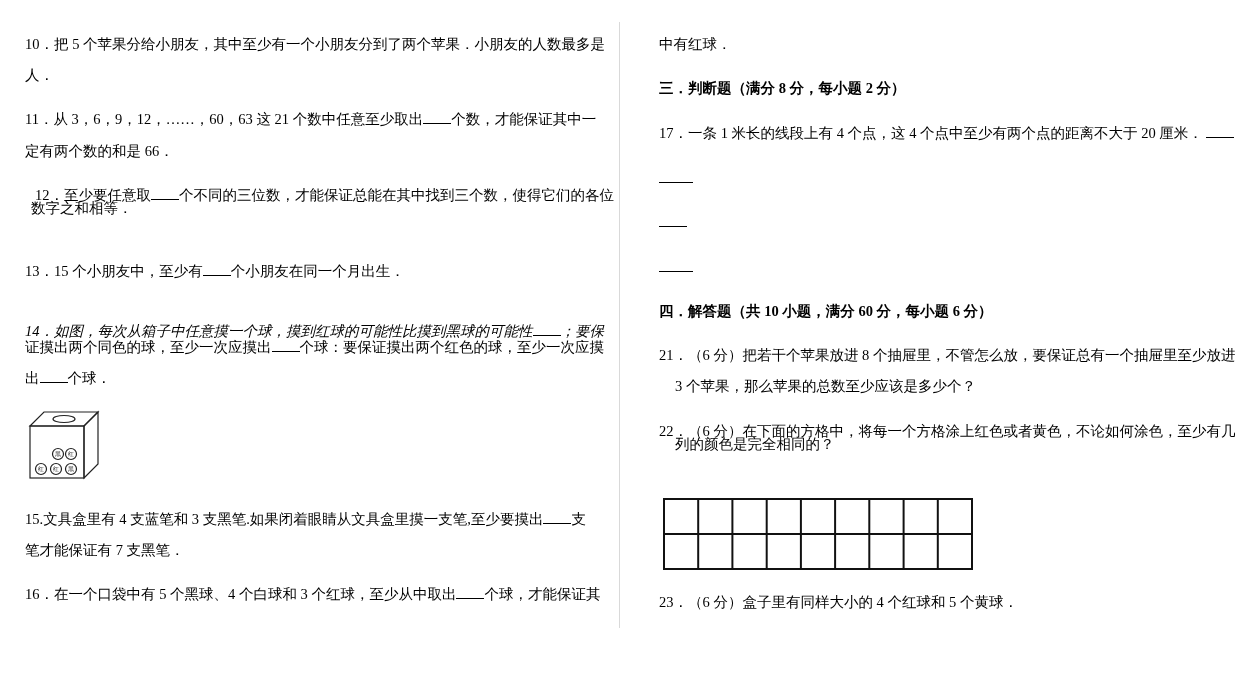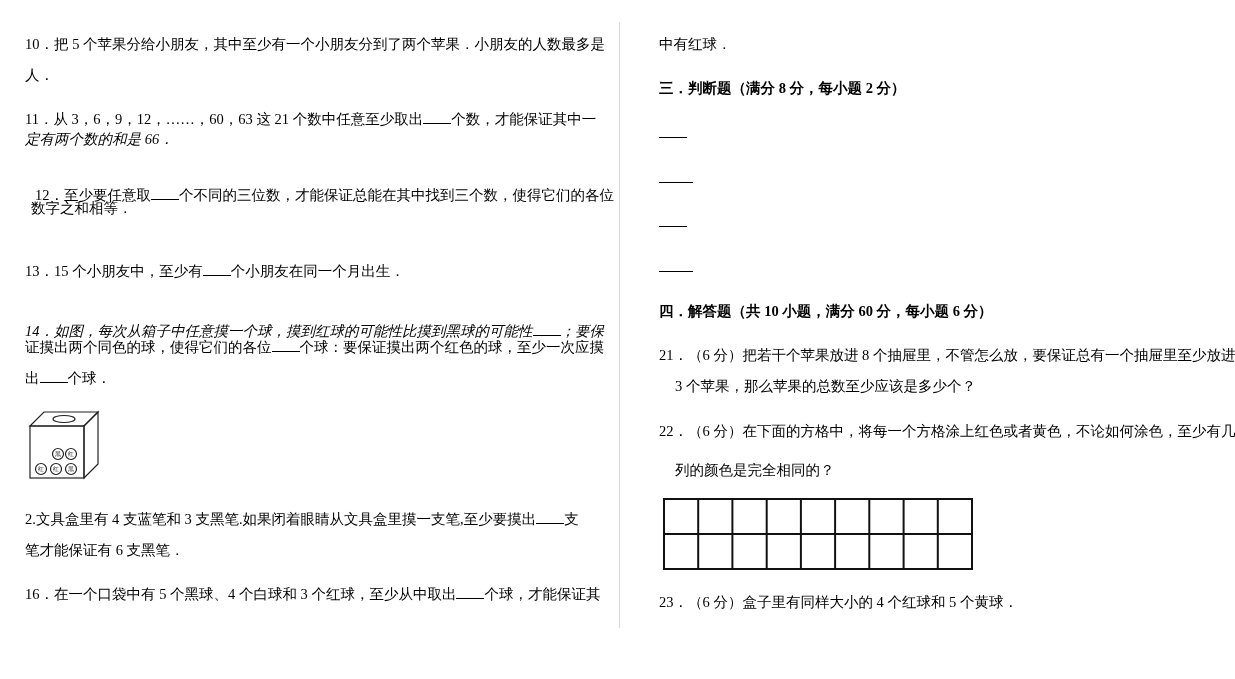--- a/index.html
+++ b/index.html
@@ -28,45 +28,45 @@
 
 <div class="divider"></div>
 
 <div class="col col-left">
   <div class="line" style="top:34px;">10．把 5 个苹果分给小朋友，其中至少有一个小朋友分到了两个苹果．小朋友的人数最多是</div>
   <div class="line" style="top:65px;">人．</div>
 
   <div class="line" style="top:109px;">
     <span>11．从 3，6，9，12，……，60，63 这 21 个数中任意至少取出</span><span class="blank b30"></span><span>个数，才能保证其中一</span>
   </div>
-  <div class="line" style="top:129px;font-style:italic;">定有两个数的和是 66．</div>
+  <div class="line" style="top:141px;">定有两个数的和是 66．</div>
 
   <div class="line" style="top:185px;margin-left:10px;">
     <span>12．至少要任意取</span><span class="blank b30"></span><span>个不同的三位数，才能保证总能在其中找到三个数，使得它们的各位</span>
   </div>
   <div class="line" style="top:198px;margin-left:6px;">数字之和相等．</div>
 
   <div class="line" style="top:261px;">
     <span>13．15 个小朋友中，至少有</span><span class="blank b30"></span><span>个小朋友在同一个月出生．</span>
   </div>
 
   <div class="line" style="top:321px;font-style:italic;">
     <span>14．如图，每次从箱子中任意摸一个球，摸到红球的可能性比摸到黑球的可能性</span><span class="blank b30"></span><span>；要保</span>
   </div>
   <div class="line" style="top:337px;">
-    <span>证摸出两个同色的球，使得它们的各位</span><span class="blank b30"></span><span>个球：要保证摸出两个红色的球，至少一次应摸</span>
+    <span>证摸出两个同色的球，至少一次应摸出</span><span class="blank b30"></span><span>个球：要保证摸出两个红色的球，至少一次应摸</span>
   </div>
   <div class="line" style="top:368px;">
     <span>出</span><span class="blank b30"></span><span>个球．</span>
   </div>
 
   <div class="line" style="top:509px;">
-    <span>2.文具盒里有 4 支蓝笔和 3 支黑笔.如果闭着眼睛从文具盒里摸一支笔,至少要摸出</span><span class="blank b30"></span><span>支</span>
+    <span>15.文具盒里有 4 支蓝笔和 3 支黑笔.如果闭着眼睛从文具盒里摸一支笔,至少要摸出</span><span class="blank b30"></span><span>支</span>
   </div>
-  <div class="line" style="top:540px;">笔才能保证有 6 支黑笔．</div>
+  <div class="line" style="top:540px;">笔才能保证有 7 支黑笔．</div>
 
   <div class="line" style="top:584px;">
     <span>16．在一个口袋中有 5 个黑球、4 个白球和 3 个红球，至少从中取出</span><span class="blank b30"></span><span>个球，才能保证其</span>
   </div>
 </div>
 
 <div class="box-figure">
   <svg width="76" height="74" viewBox="0 0 76 74">
     <g fill="none" stroke="#222" stroke-width="1.2">
       <polygon points="4,18 18,4 72,4 58,18"></polygon>
@@ -88,39 +88,39 @@
     </g>
   </svg>
 </div>
 
 <div class="col col-right">
   <div class="line" style="top:34px;">中有红球．</div>
 
   <div class="line bold" style="top:78px;">三．判断题（满分 8 分，每小题 2 分）</div>
 
   <div class="line" style="top:123px;">
-     <span class="blank b30"></span>
+    <span>17．一条 1 米长的线段上有 4 个点，这 4 个点中至少有两个点的距离不大于 20 厘米．</span> <span class="blank b30"></span>
   </div>
   <div class="line" style="top:168px;">
      <span class="blank b36"></span>
   </div>
   <div class="line" style="top:212px;">
      <span class="blank b30"></span>
   </div>
   <div class="line" style="top:257px;">
      <span class="blank b36"></span>
   </div>
 
   <div class="line bold" style="top:301px;">四．解答题（共 10 小题，满分 60 分，每小题 6 分）</div>
 
   <div class="line" style="top:345px;">21．（6 分）把若干个苹果放进 8 个抽屉里，不管怎么放，要保证总有一个抽屉里至少放进</div>
   <div class="line" style="top:376px; left:16px;">3 个苹果，那么苹果的总数至少应该是多少个？</div>
 
   <div class="line" style="top:421px;">22．（6 分）在下面的方格中，将每一个方格涂上红色或者黄色，不论如何涂色，至少有几</div>
-  <div class="line" style="top:460px; left:16px;">列的颜色是完全相同的？</div>
+  <div class="line" style="top:434px; left:16px;">列的颜色是完全相同的？</div>
 
   <div class="line" style="top:592px;text-align:center;">23．（6 分）盒子里有同样大小的 4 个红球和 5 个黄球．</div>
 </div>
 
 <div class="grid-figure">
   <svg width="314" height="74" viewBox="0 0 314 74">
     <g fill="none" stroke="#111" stroke-width="2">
       <rect x="2" y="2" width="308" height="70"></rect>
       <line x1="2" y1="37" x2="310" y2="37"></line>
       <line x1="36.2" y1="2" x2="36.2" y2="72"></line>

